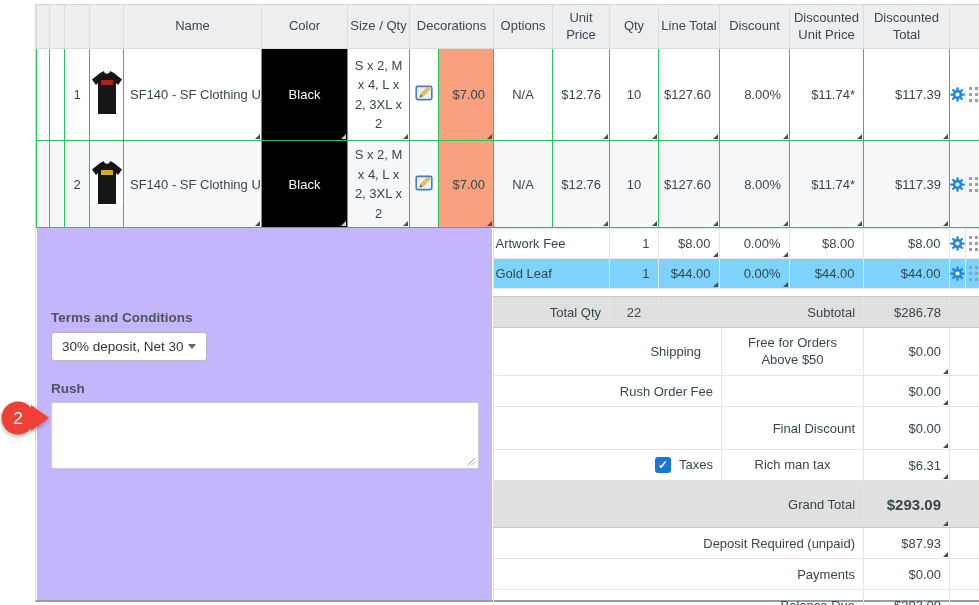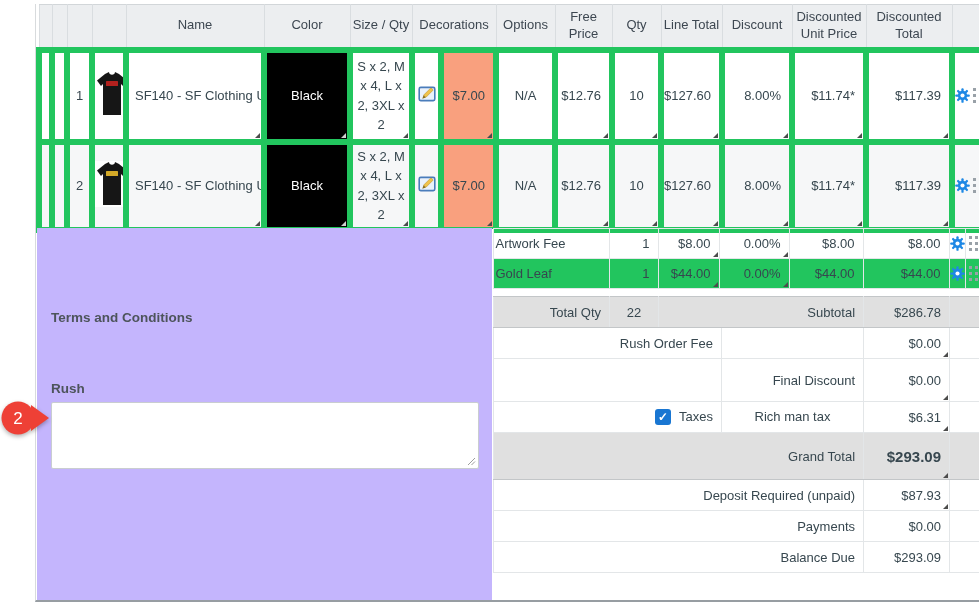--- a/index.html
+++ b/index.html
@@ -11,21 +11,21 @@
   .component { position: absolute; left: 35px; top: 4px; width: 944px; height: 598px;
                border-left: 1px solid #d8dbdd; border-bottom: 2px solid #979da2; background: #fff; }
 
   table { border-collapse: collapse; table-layout: fixed; font-size: 13px; color: #37474f; }
   td, th { vertical-align: middle; overflow: hidden; }
 
   
   .main-table { position: absolute; left: 0; top: 0; width: 944px; }
   .main-table th { background: #eceef0; border: 1px solid #d9dde0; border-top: 1px solid #d2d6d9;
                    font-weight: 400; font-size: 13px; color: #3d4751; text-align: center; padding: 4px 2px; line-height: 1.3; }
-  .main-table td { border: 6px solid #22c55e; }
+  .main-table td { border: 1px solid #22c55e; }
   .cell-center { text-align: center; }
   .cell-money { text-align: right; padding-right: 8px; }
   .cell-name  { white-space: nowrap; padding-left: 6px; }
   .cell-color { background: #000; color: #fff; text-align: center; padding: 0; }
   .cell-size  { text-align: center; padding: 2px 4px; line-height: 1.5; }
   .cell-deco-price { background: #f9a07e; }
   .row-alt td { background: #f6f7f8; }
   .row-alt td.cell-color { background: #000; }
   .row-alt td.cell-deco-price { background: #f9a07e; }
 
@@ -43,21 +43,21 @@
   .act-sep  { width: 1px; background: #e3e6e8; }
   .act-handle { flex: 1; display: flex; align-items: center; padding-left: 3px; cursor: grab; }
   .dots { display: grid; grid-template-columns: 3px 3px; grid-auto-rows: 3px; gap: 3px; }
   .dots i { background: #99a1a8; }
 
   
   .fees-table { position: absolute; left: 402px; top: 224px; width: 542px; }
   .fees-table td { border: 1px solid #e3e6e8; height: 30px; }
   .fees-table td.no-border { border: none; background: #fff; }
   .fee-name { padding-left: 2px; }
-  .fee-alt td { background: #22c55e; }
+  .fee-alt td { background: #7dd3fc; }
   .fee-alt td.no-border { background: #fff; }
 
   
   .totals-table { position: absolute; left: 457px; top: 292px; width: 487px; }
   .totals-table td { border: 1px solid #e3e6e8; height: 30px; padding: 2px 8px; }
   .gray-row td { background: #e0e0e0; border-top: 1px solid #c3c6c8; border-bottom: 1px solid #c3c6c8; }
   .lbl-right { text-align: right; }
   .lbl-bold  { font-weight: normal; }
   .val { text-align: right; }
   .cell-desc { text-align: center; line-height: 1.3; padding: 3px 6px; }
@@ -116,21 +116,21 @@
           <tr style="height:44px">
         <th></th>
         <th></th>
         <th></th>
         <th></th>
         <th>Name</th>
         <th>Color</th>
         <th>Size / Qty</th>
         <th colspan="2">Decorations</th>
         <th>Options</th>
-        <th>Free Price</th>
+        <th>Unit Price</th>
         <th>Qty</th>
         <th>Line Total</th>
         <th>Discount</th>
         <th>Discounted Unit Price</th>
         <th>Discounted Total</th>
         <th></th>
       </tr>
 
       <tr style="height:92px">
         <td></td>
@@ -353,20 +353,26 @@
           <col style="width:31px">
       </colgroup>
       <tbody>
           <tr class="gray-row" style="height:31px">
         <td class="lbl-right lbl-bold">Total Qty</td>
         <td class="cell-center">22</td>
         <td colspan="2" class="lbl-right lbl-bold">Subtotal</td>
         <td class="val">$286.78</td>
         <td></td>
       </tr>
+      <tr style="height:48px">
+        <td colspan="3" class="lbl-right" style="padding-right:20px">Shipping</td>
+        <td class="cell-desc">Free for Orders Above $50</td>
+        <td class="val ed">$0.00</td>
+        <td></td>
+      </tr>
       <tr style="height:31px">
         <td colspan="3" class="lbl-right">Rush Order Fee</td>
         <td></td>
         <td class="val ed">$0.00</td>
         <td></td>
       </tr>
       <tr style="height:43px">
         <td colspan="3"></td>
         <td class="lbl-right">Final Discount</td>
         <td class="val ed">$0.00</td>
@@ -398,20 +404,24 @@
       <tr style="height:31px">
         <td colspan="4" class="lbl-right lbl-bold">Balance Due</td>
         <td class="val">$293.09</td>
         <td></td>
       </tr>
     </tbody>
       </table>
 
     <div class="left-panel">
       <div class="lp-label terms-label">Terms and Conditions</div>
+      <div class="dropdown">
+        <span>30% deposit, Net 30</span>
+        <span class="caret"></span>
+      </div>
       <div class="lp-label notes-label">Rush</div>
       <div class="notes-wrap">
         <textarea style=""></textarea>
         <svg class="grip" width="10" height="10">
           <line x1="2" y1="9" x2="9" y2="2" stroke="#9e9e9e" stroke-width="1"></line>
           <line x1="5.5" y1="9" x2="9" y2="5.5" stroke="#9e9e9e" stroke-width="1"></line>
         </svg>
       </div>
     </div>
   </div>

